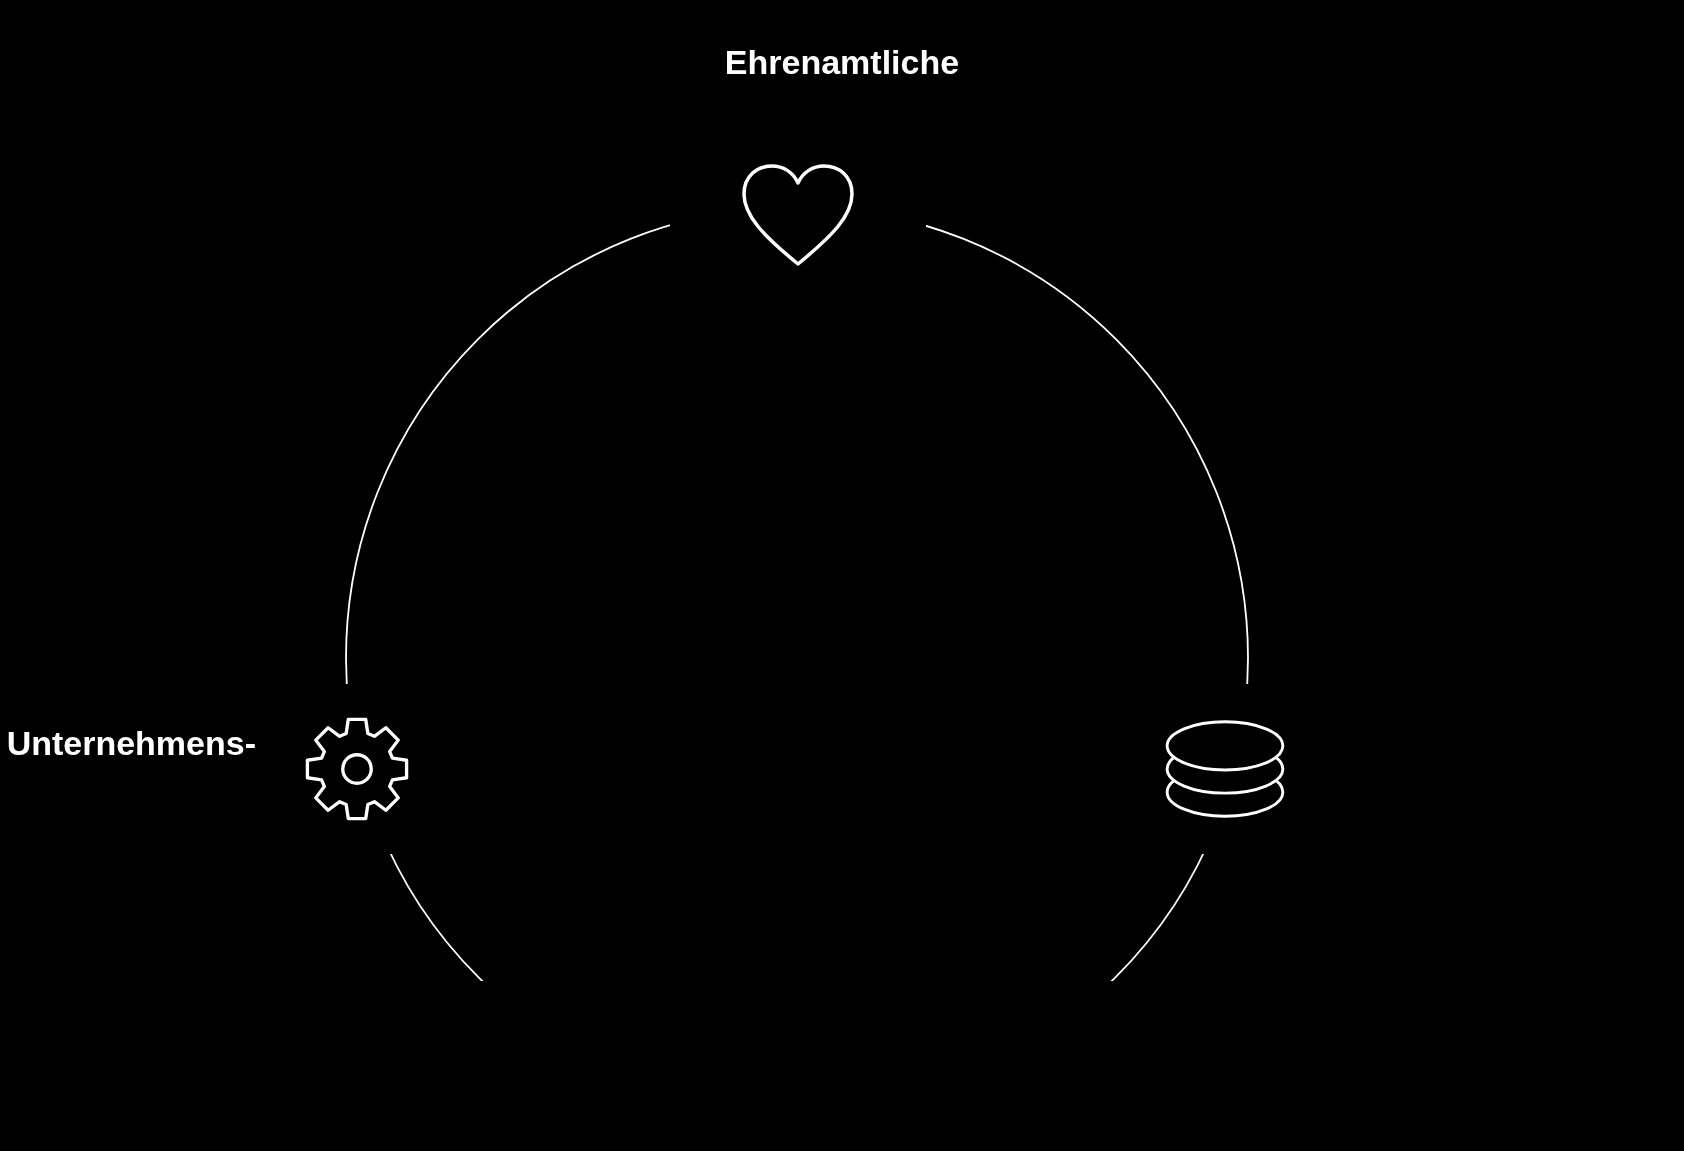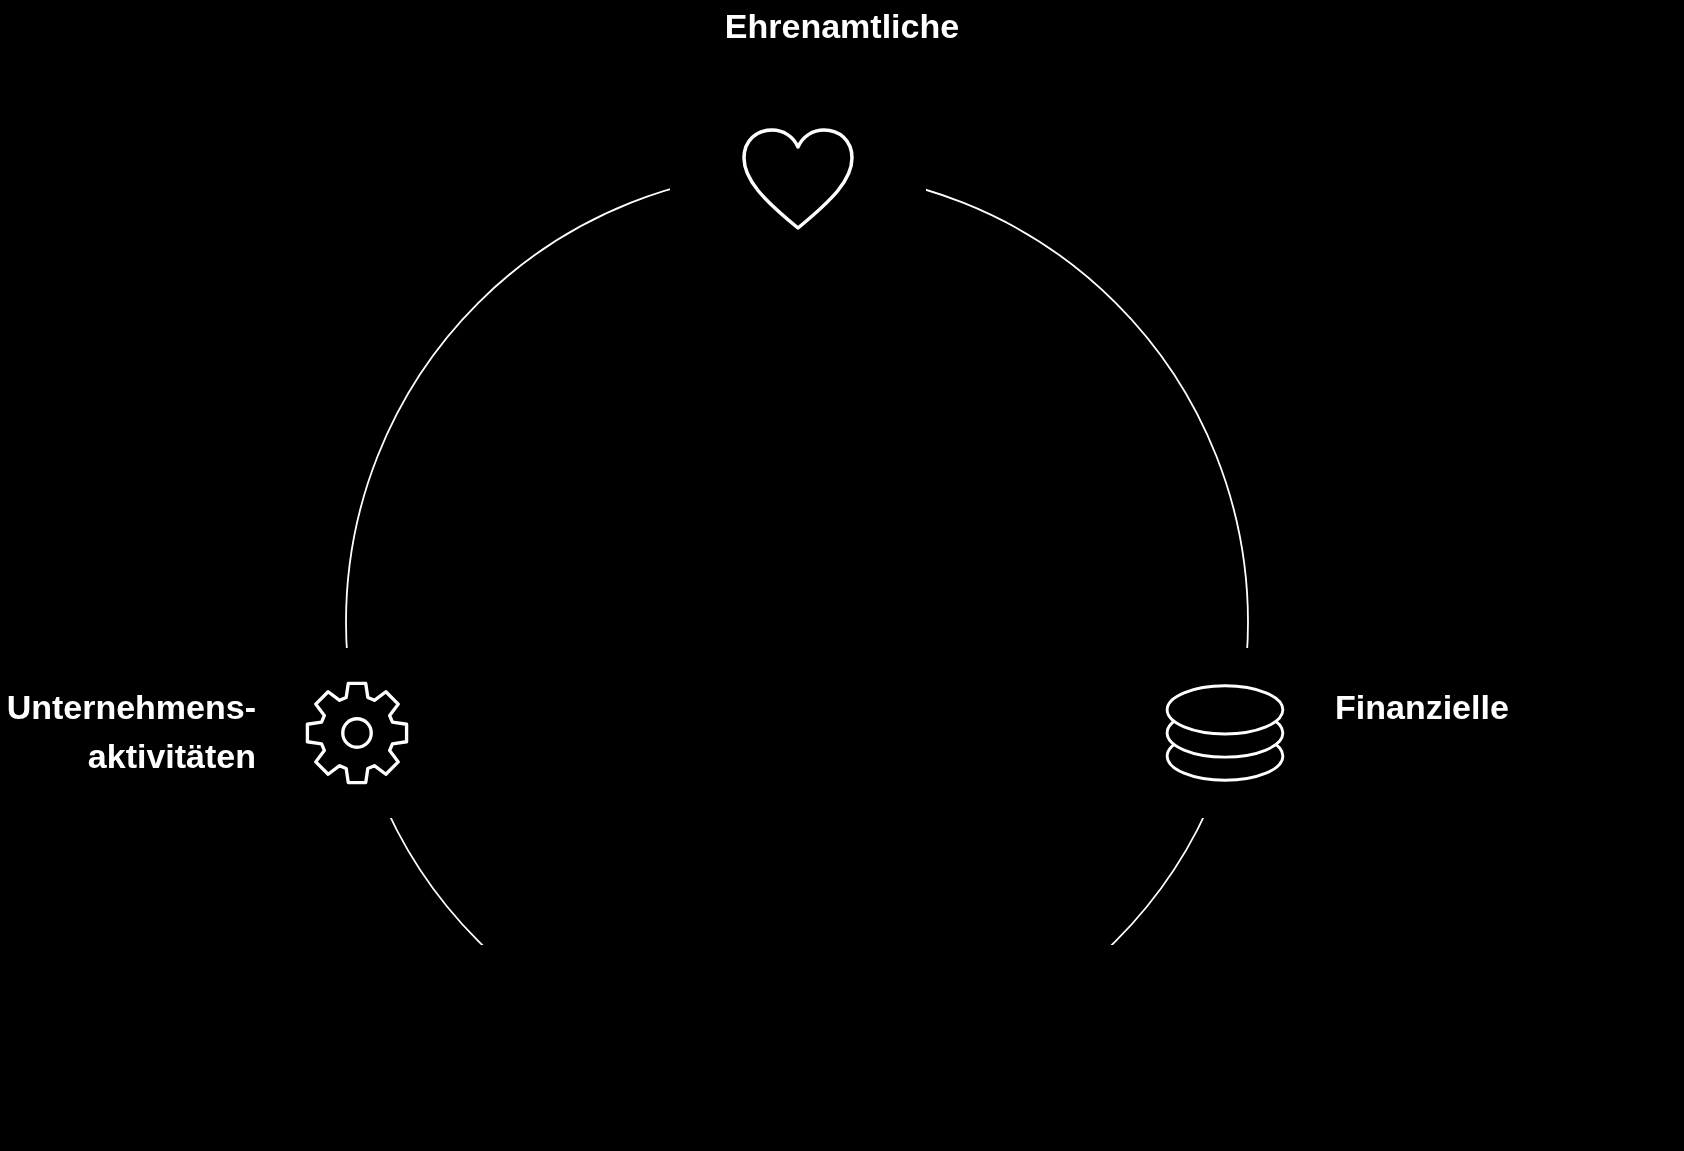--- a/index.html
+++ b/index.html
@@ -7,20 +7,21 @@
     padding: 0;
     background: #000000;
   }
   .canvas {
     position: relative;
     width: 1684px;
     height: 945px;
     background: #000000;
     overflow: hidden;
     font-family: "Liberation Sans", sans-serif;
+    margin-top: 36px;
   }
   .circle-svg {
     position: absolute;
     left: 0;
     top: 0;
   }
   .icon-box {
     position: absolute;
     background: #000000;
     display: flex;
@@ -40,21 +41,20 @@
   }
   .label-top {
     left: 0;
     top: 2px;
     width: 1684px;
     text-align: center;
   }
   .label-left {
     right: 1428px;
     top: 683px;
-    text-align: right;
   }
   .label-right {
     left: 1335px;
     top: 683px;
     text-align: left;
   }
   .label-line { display: block; }
 </style>
 </head>
 <body>
@@ -69,31 +69,29 @@
     <span class="label-line">Ehrenamtliche</span>
   </div>
   <div class="icon-box icon-box-top">
     <svg width="128" height="116" viewBox="0 0 128 116" aria-hidden="true">
       <path d="M64 104 C 30 76, 10 56, 10 34 C 10 16, 23 6, 38 6 C 49 6, 59 12, 64 23 C 69 12, 79 6, 90 6 C 105 6, 118 16, 118 34 C 118 56, 98 76, 64 104 Z" fill="#000000" stroke="#ffffff" stroke-width="3.5" stroke-linejoin="round"></path>
     </svg>
   </div>
 
   <div class="label label-left">
     <span class="label-line">Unternehmens-</span>
-    <span class="label-line">aktivitäten</span>
   </div>
   <div class="icon-box icon-box-left">
     <svg width="114" height="114" viewBox="0 0 120 120" aria-hidden="true">
       <path id="gear-path" d="M112.2 50.8L112.2 69.2L97.3 71.4L94.4 78.3L103.4 90.4L90.4 103.4L78.3 94.4L71.4 97.3L69.2 112.2L50.8 112.2L48.6 97.3L41.7 94.4L29.6 103.4L16.6 90.4L25.6 78.3L22.7 71.4L7.8 69.2L7.8 50.8L22.7 48.6L25.6 41.7L16.6 29.6L29.6 16.6L41.7 25.6L48.6 22.7L50.8 7.8L69.2 7.8L71.4 22.7L78.3 25.6L90.4 16.6L103.4 29.6L94.4 41.7L97.3 48.6Z" fill="#000000" stroke="#ffffff" stroke-width="3.5" stroke-linejoin="round"></path>
       <circle cx="60" cy="60" r="15" fill="none" stroke="#ffffff" stroke-width="3.5"></circle>
     </svg>
   </div>
 
   <div class="label label-right">
-    <span class="label-line">Finanzielle</span>
   </div>
   <div class="icon-box icon-box-right">
     <svg width="128" height="108" viewBox="0 0 132 112" aria-hidden="true">
       <ellipse cx="66" cy="80" rx="60" ry="25" fill="#000000" stroke="#ffffff" stroke-width="3"></ellipse>
       <ellipse cx="66" cy="56" rx="60" ry="25" fill="#000000" stroke="#ffffff" stroke-width="3"></ellipse>
       <ellipse cx="66" cy="32" rx="60" ry="25" fill="#000000" stroke="#ffffff" stroke-width="3"></ellipse>
     </svg>
   </div>
 
 </div>

